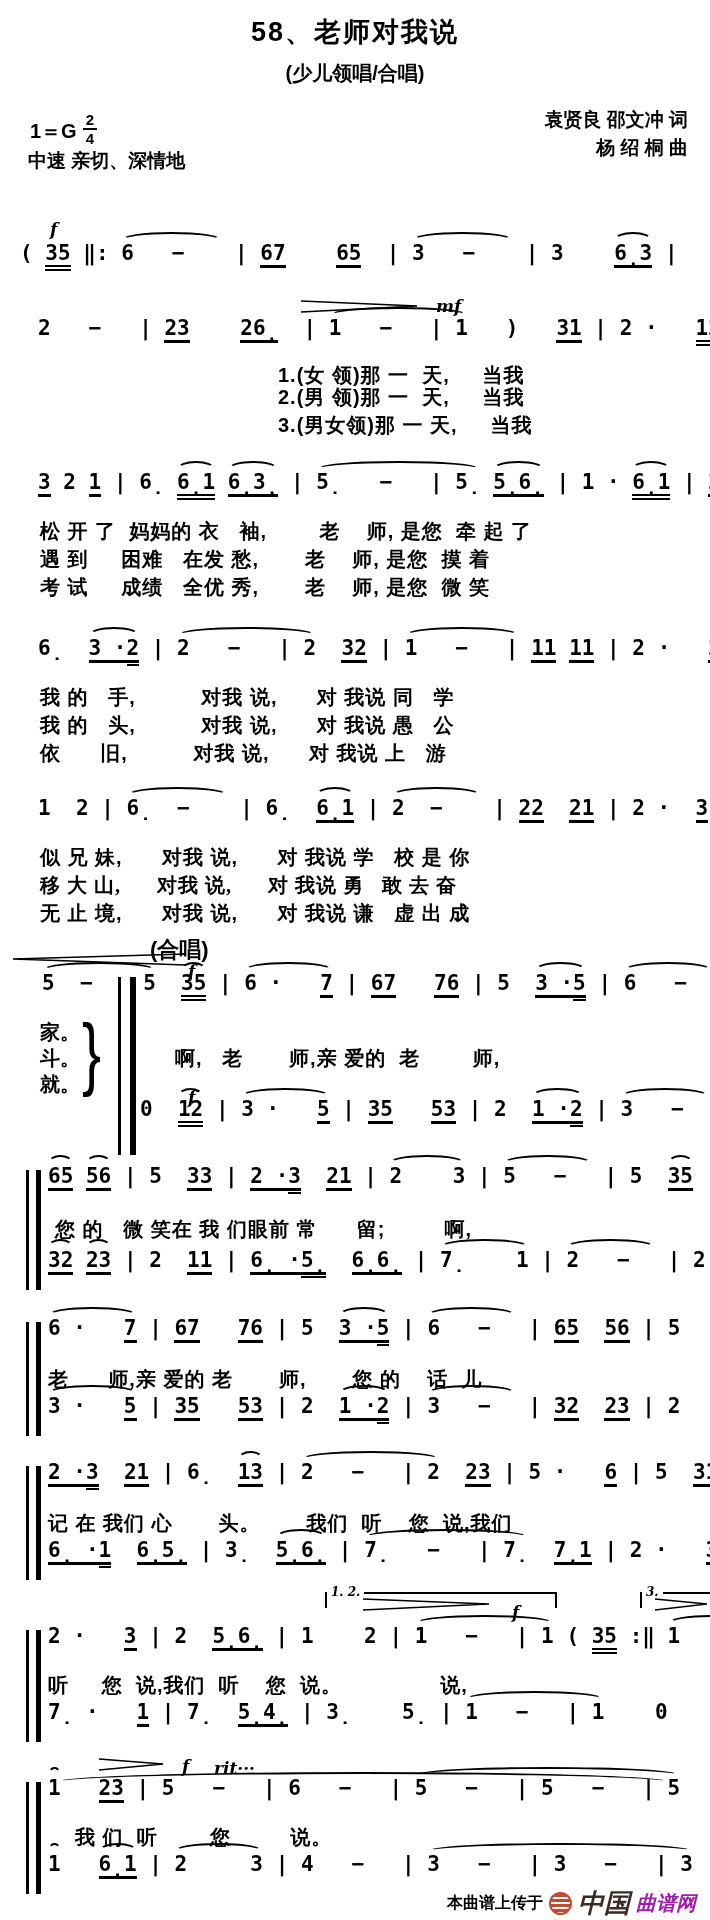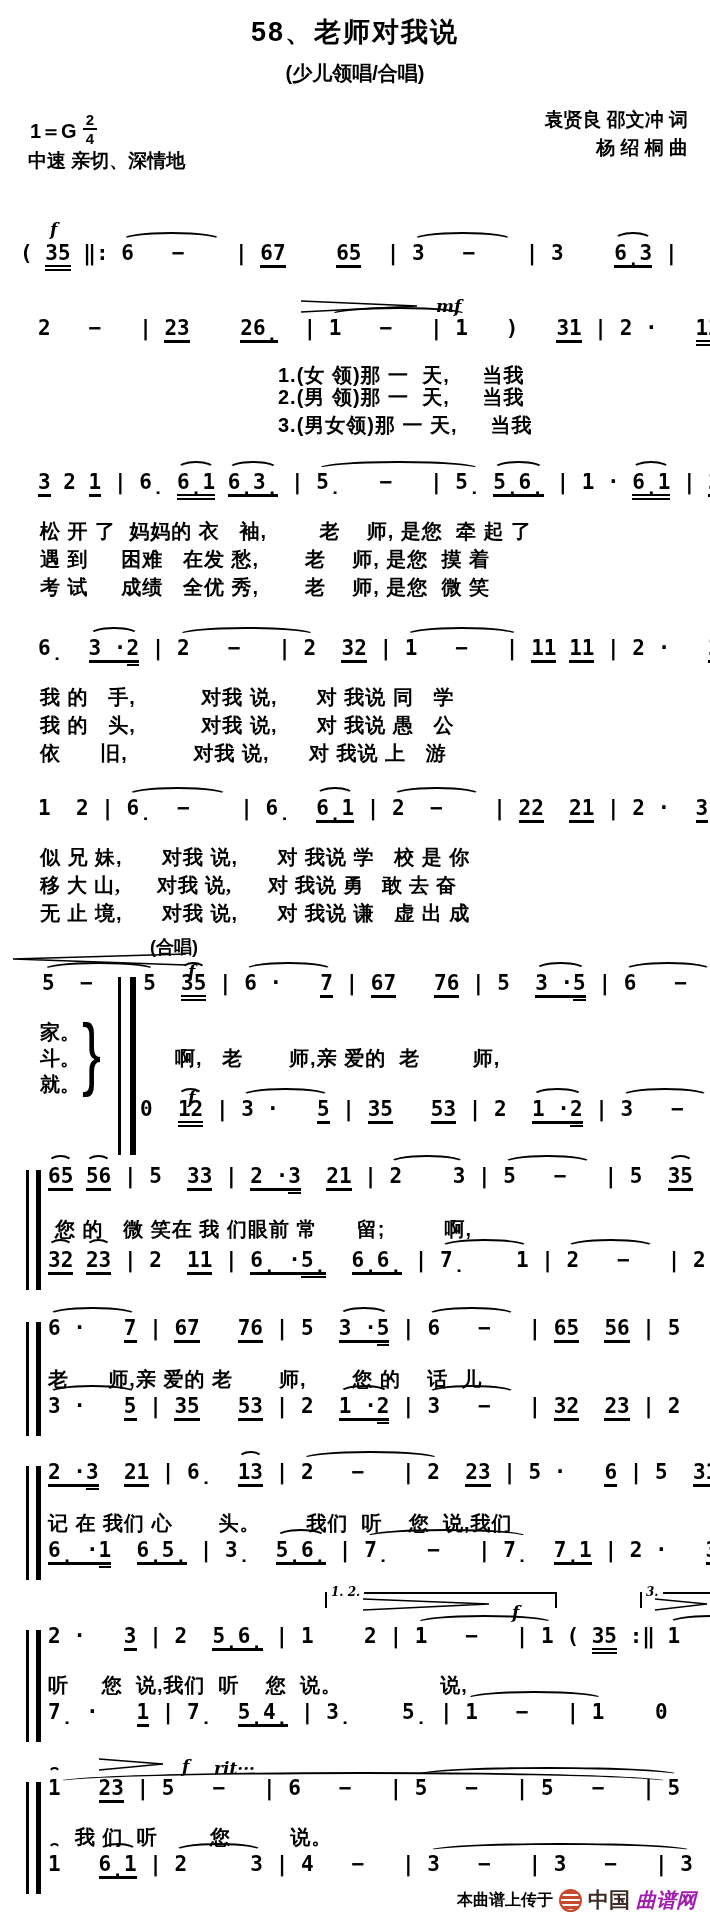--- a/index.html
+++ b/index.html
@@ -18,35 +18,35 @@
   .system{position:absolute;left:0;width:710px;}
   .row{position:absolute;white-space:pre;}
   .music{font-family:"DejaVu Sans Mono",monospace;font-size:21px;font-weight:bold;line-height:24px;}
   .lyric{font-size:20px;font-weight:bold;letter-spacing:1px;line-height:26px;}
   .u1{border-bottom:3px solid #000;padding-bottom:0px;}
   .u2{border-bottom:6px double #000;padding-bottom:0px;}
   .arc{position:relative;display:inline-block;}
   .arc::before{content:"";position:absolute;left:0;right:0;top:-9px;height:12px;
                border:2px solid transparent;border-top:2.5px solid #000;border-radius:50%;}
   .dyn{position:absolute;font-family:"DejaVu Serif",serif;font-style:italic;font-weight:bold;font-size:17px;}
-  .cjklabel{position:absolute;font-size:18px;font-weight:bold;}
+  .cjklabel{position:absolute;font-size:22px;font-weight:bold;}
   .volta{position:absolute;height:14px;border-top:2px solid #000;border-left:2px solid #000;}
   .volta.closed{border-right:2px solid #000;}
   .volta .vl{position:absolute;left:0;top:-9px;background:#fff;padding:0 4px;
              font-family:"DejaVu Serif",serif;font-style:italic;font-size:12px;font-weight:bold;}
   .sysbar{position:absolute;width:9px;border-left:3px solid #000;border-right:6px solid #000;}
   .slurline{position:absolute;height:16px;border:2px solid transparent;border-top:2.5px solid #000;border-radius:50%;}
   .bracket{position:absolute;width:7px;border-left:3px solid #000;border-right:5px solid #000;}
   .stackitem{position:absolute;font-size:20px;font-weight:bold;}
   .brace{position:absolute;font-size:76px;font-weight:normal;transform:scaleX(.75) scaleY(1.05);transform-origin:left center;line-height:1;}
   #footer{position:absolute;right:14px;top:1886px;display:flex;align-items:center;gap:6px;}
   #footer .uptext{font-size:16px;font-weight:bold;}
   .logo{width:19px;height:19px;border-radius:50%;display:inline-block;
         background:repeating-linear-gradient(to bottom,#c74a2e 0 3px,#fff 3px 5px);border:2px solid #c74a2e;}
-  .site-cn{font-size:21px;font-weight:bold;}
+  .site-cn{font-size:26px;font-weight:bold;font-style:italic;}
   .site-rest{font-size:20px;font-weight:bold;font-style:italic;}
 </style>
 </head>
 <body>
 
 <div id="page">
   <div id="title" class="abs">58、老师对我说</div>
   <div id="subtitle" class="abs">(少儿领唱/合唱)</div>
 
   <div id="keyblock" class="abs">

